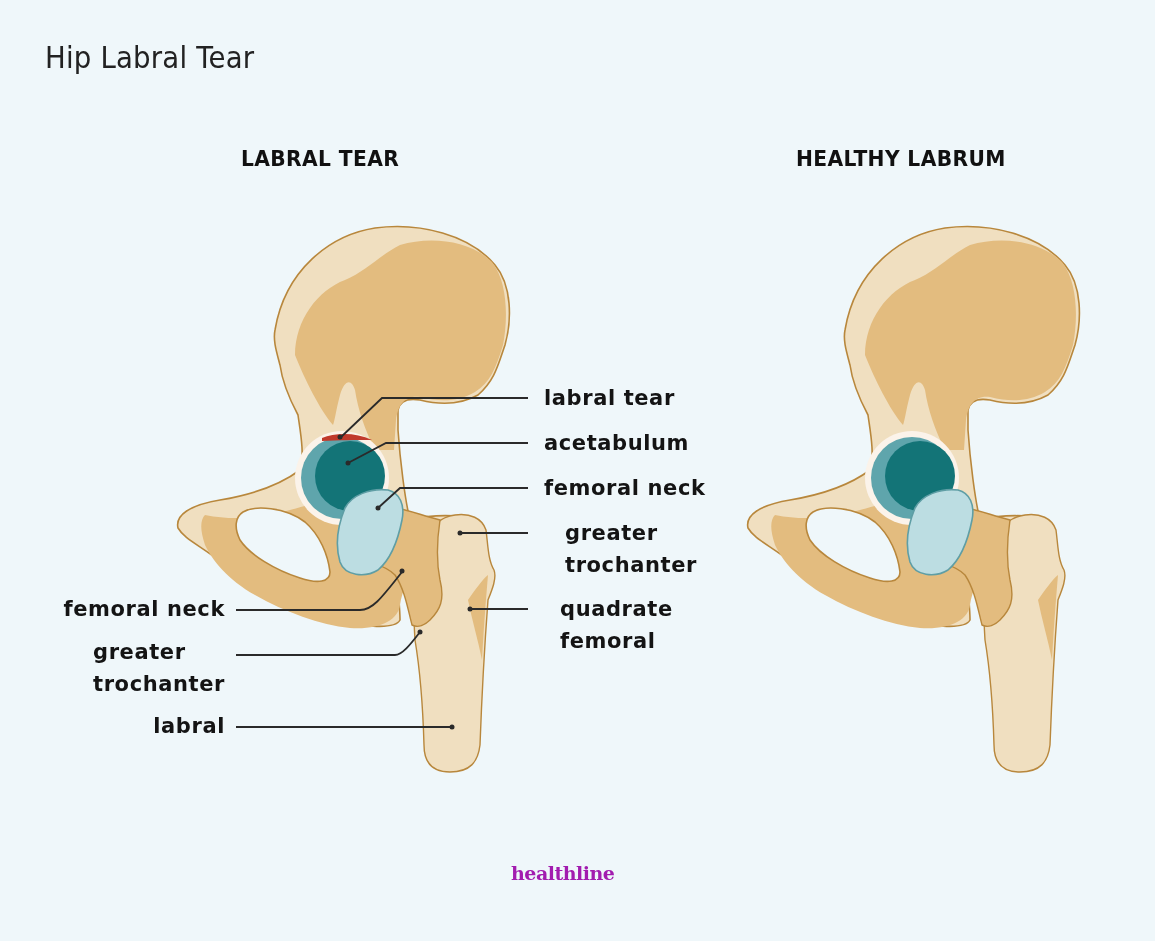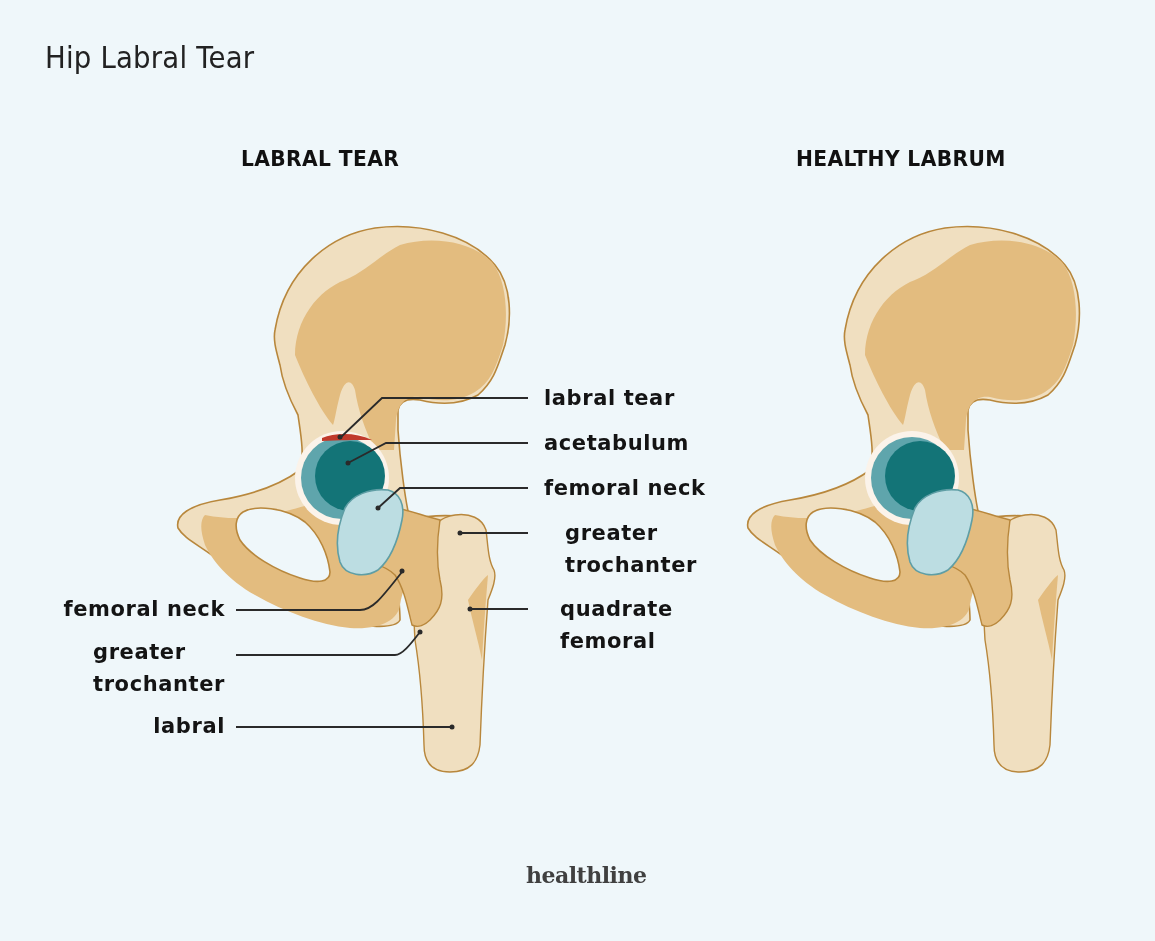--- a/index.html
+++ b/index.html
@@ -28,23 +28,23 @@
   svg.art { position:absolute; left:0; top:0; }
   .label {
     position:absolute;
     font-family:"DejaVu Sans", sans-serif;
     font-weight:700; font-size:21px; line-height:32px;
     color:#141414; letter-spacing:0.6px;
     white-space:nowrap;
   }
   .label.right-align { }
   .brand {
-    position:absolute; left:526px; top:862px;
+    position:absolute; left:511px; top:862px;
     font-family:"DejaVu Serif", serif; font-weight:700;
-    font-size:22px; letter-spacing:-0.5px; color:#404040;
+    font-size:19px; letter-spacing:-0.5px; color:#a21caf;
   }
 </style>
 </head>
 <body>
 
 <div class="page-title">Hip Labral Tear</div>
 <div class="panel-heading heading-left">LABRAL TEAR</div>
 <div class="panel-heading heading-right">HEALTHY LABRUM</div>
 
 <svg class="art" width="1155" height="941" viewBox="0 0 1155 941">

